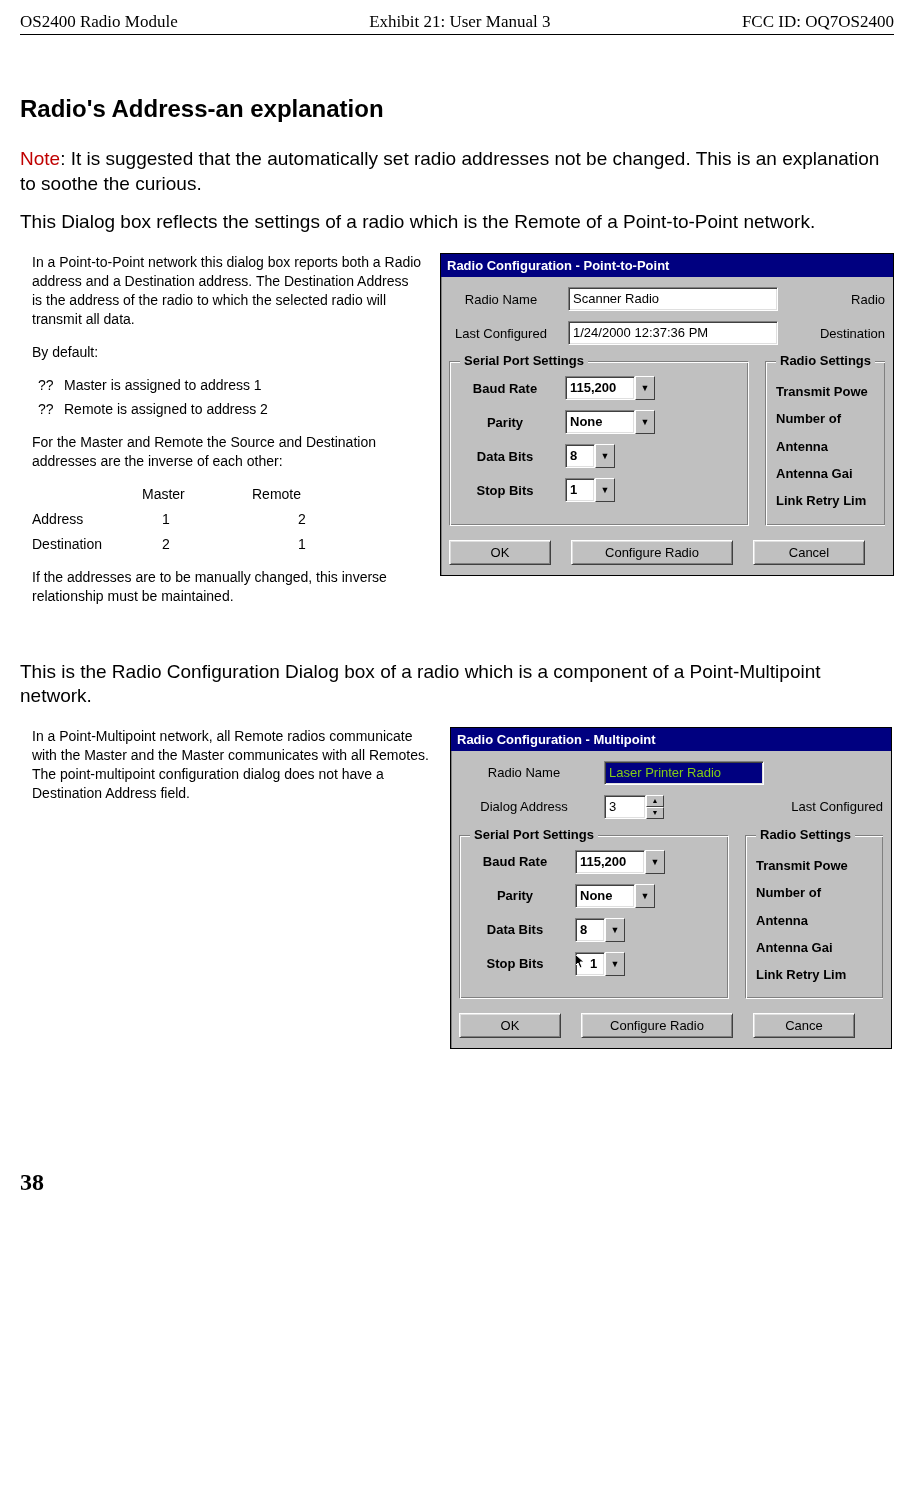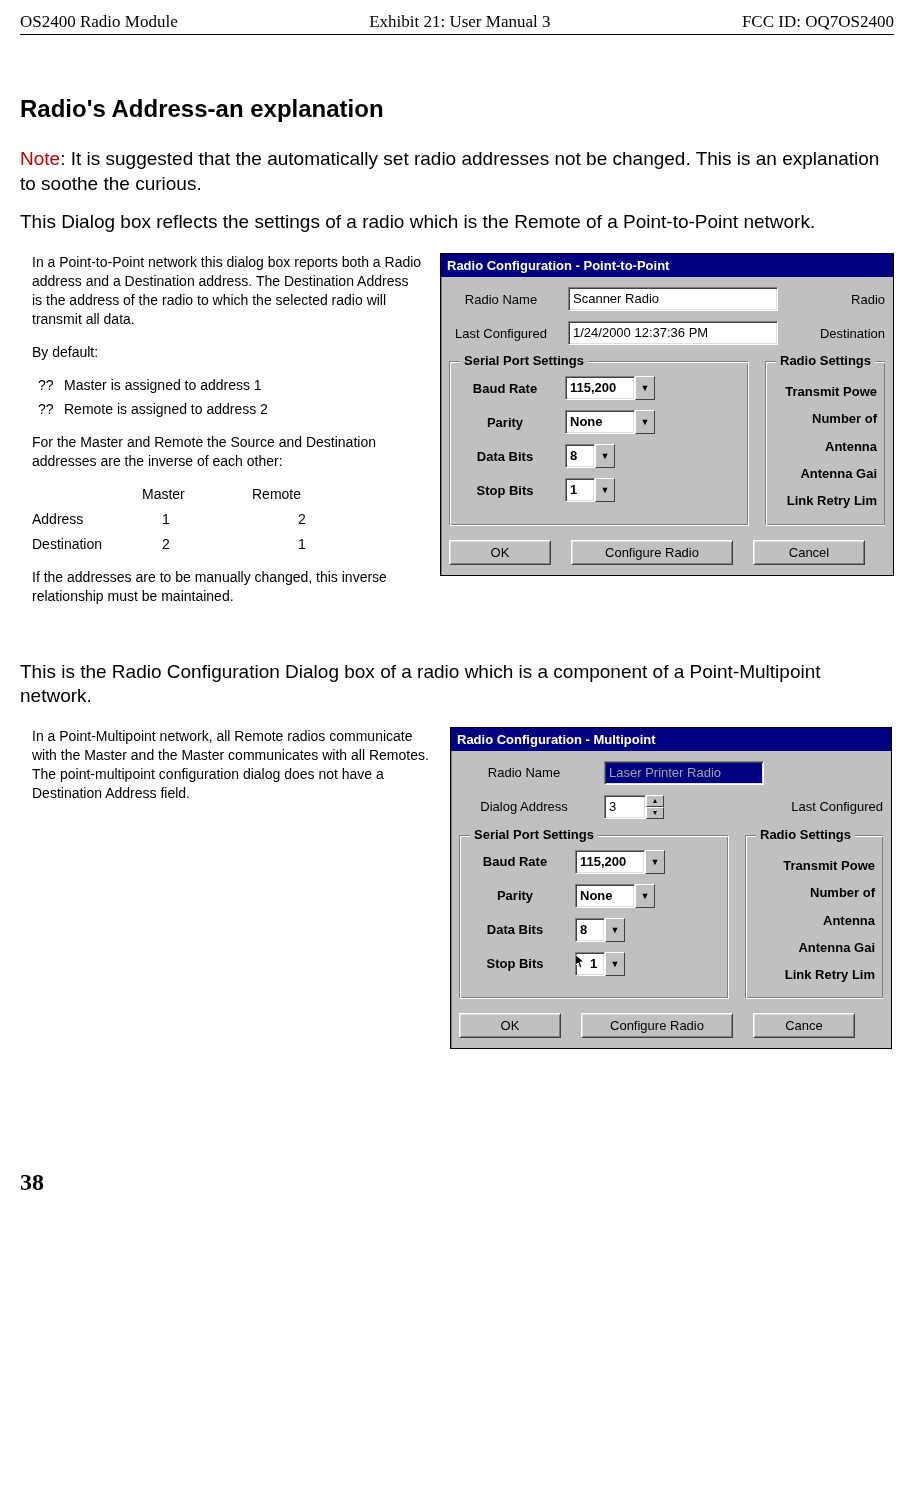--- a/index.html
+++ b/index.html
@@ -114,21 +114,21 @@
     border-right-color: #fff;
     border-bottom-color: #fff;
     box-shadow: inset 1px 1px 0 #404040, inset -1px -1px 0 #dfdfdf;
     padding: 2px 4px;
     height: 18px;
     line-height: 18px;
     overflow: hidden;
   }
   .sunken.sel {
     background: #000080;
-    color: #a3a3a3;
+    color: #84cc16;
   }
   .groupbox {
     border: 1px solid #808080;
     border-right-color: #fff;
     border-bottom-color: #fff;
     box-shadow: 1px 1px 0 #fff inset, -1px -1px 0 #808080 inset;
     padding: 14px 8px 10px 10px;
     margin-top: 6px;
     position: relative;
   }
@@ -181,21 +181,20 @@
     padding: 4px 0;
     text-align: center;
     font-size: 13px;
   }
   .button-row {
     display: flex;
     gap: 20px;
     margin-top: 14px;
   }
   .right-labels {
-    text-align: right;
     font-size: 13px;
     line-height: 2.1;
     padding-top: 2px;
   }
   .group-row {
     display: flex;
     gap: 16px;
     font-weight: bold;
   }
   .page-num {

